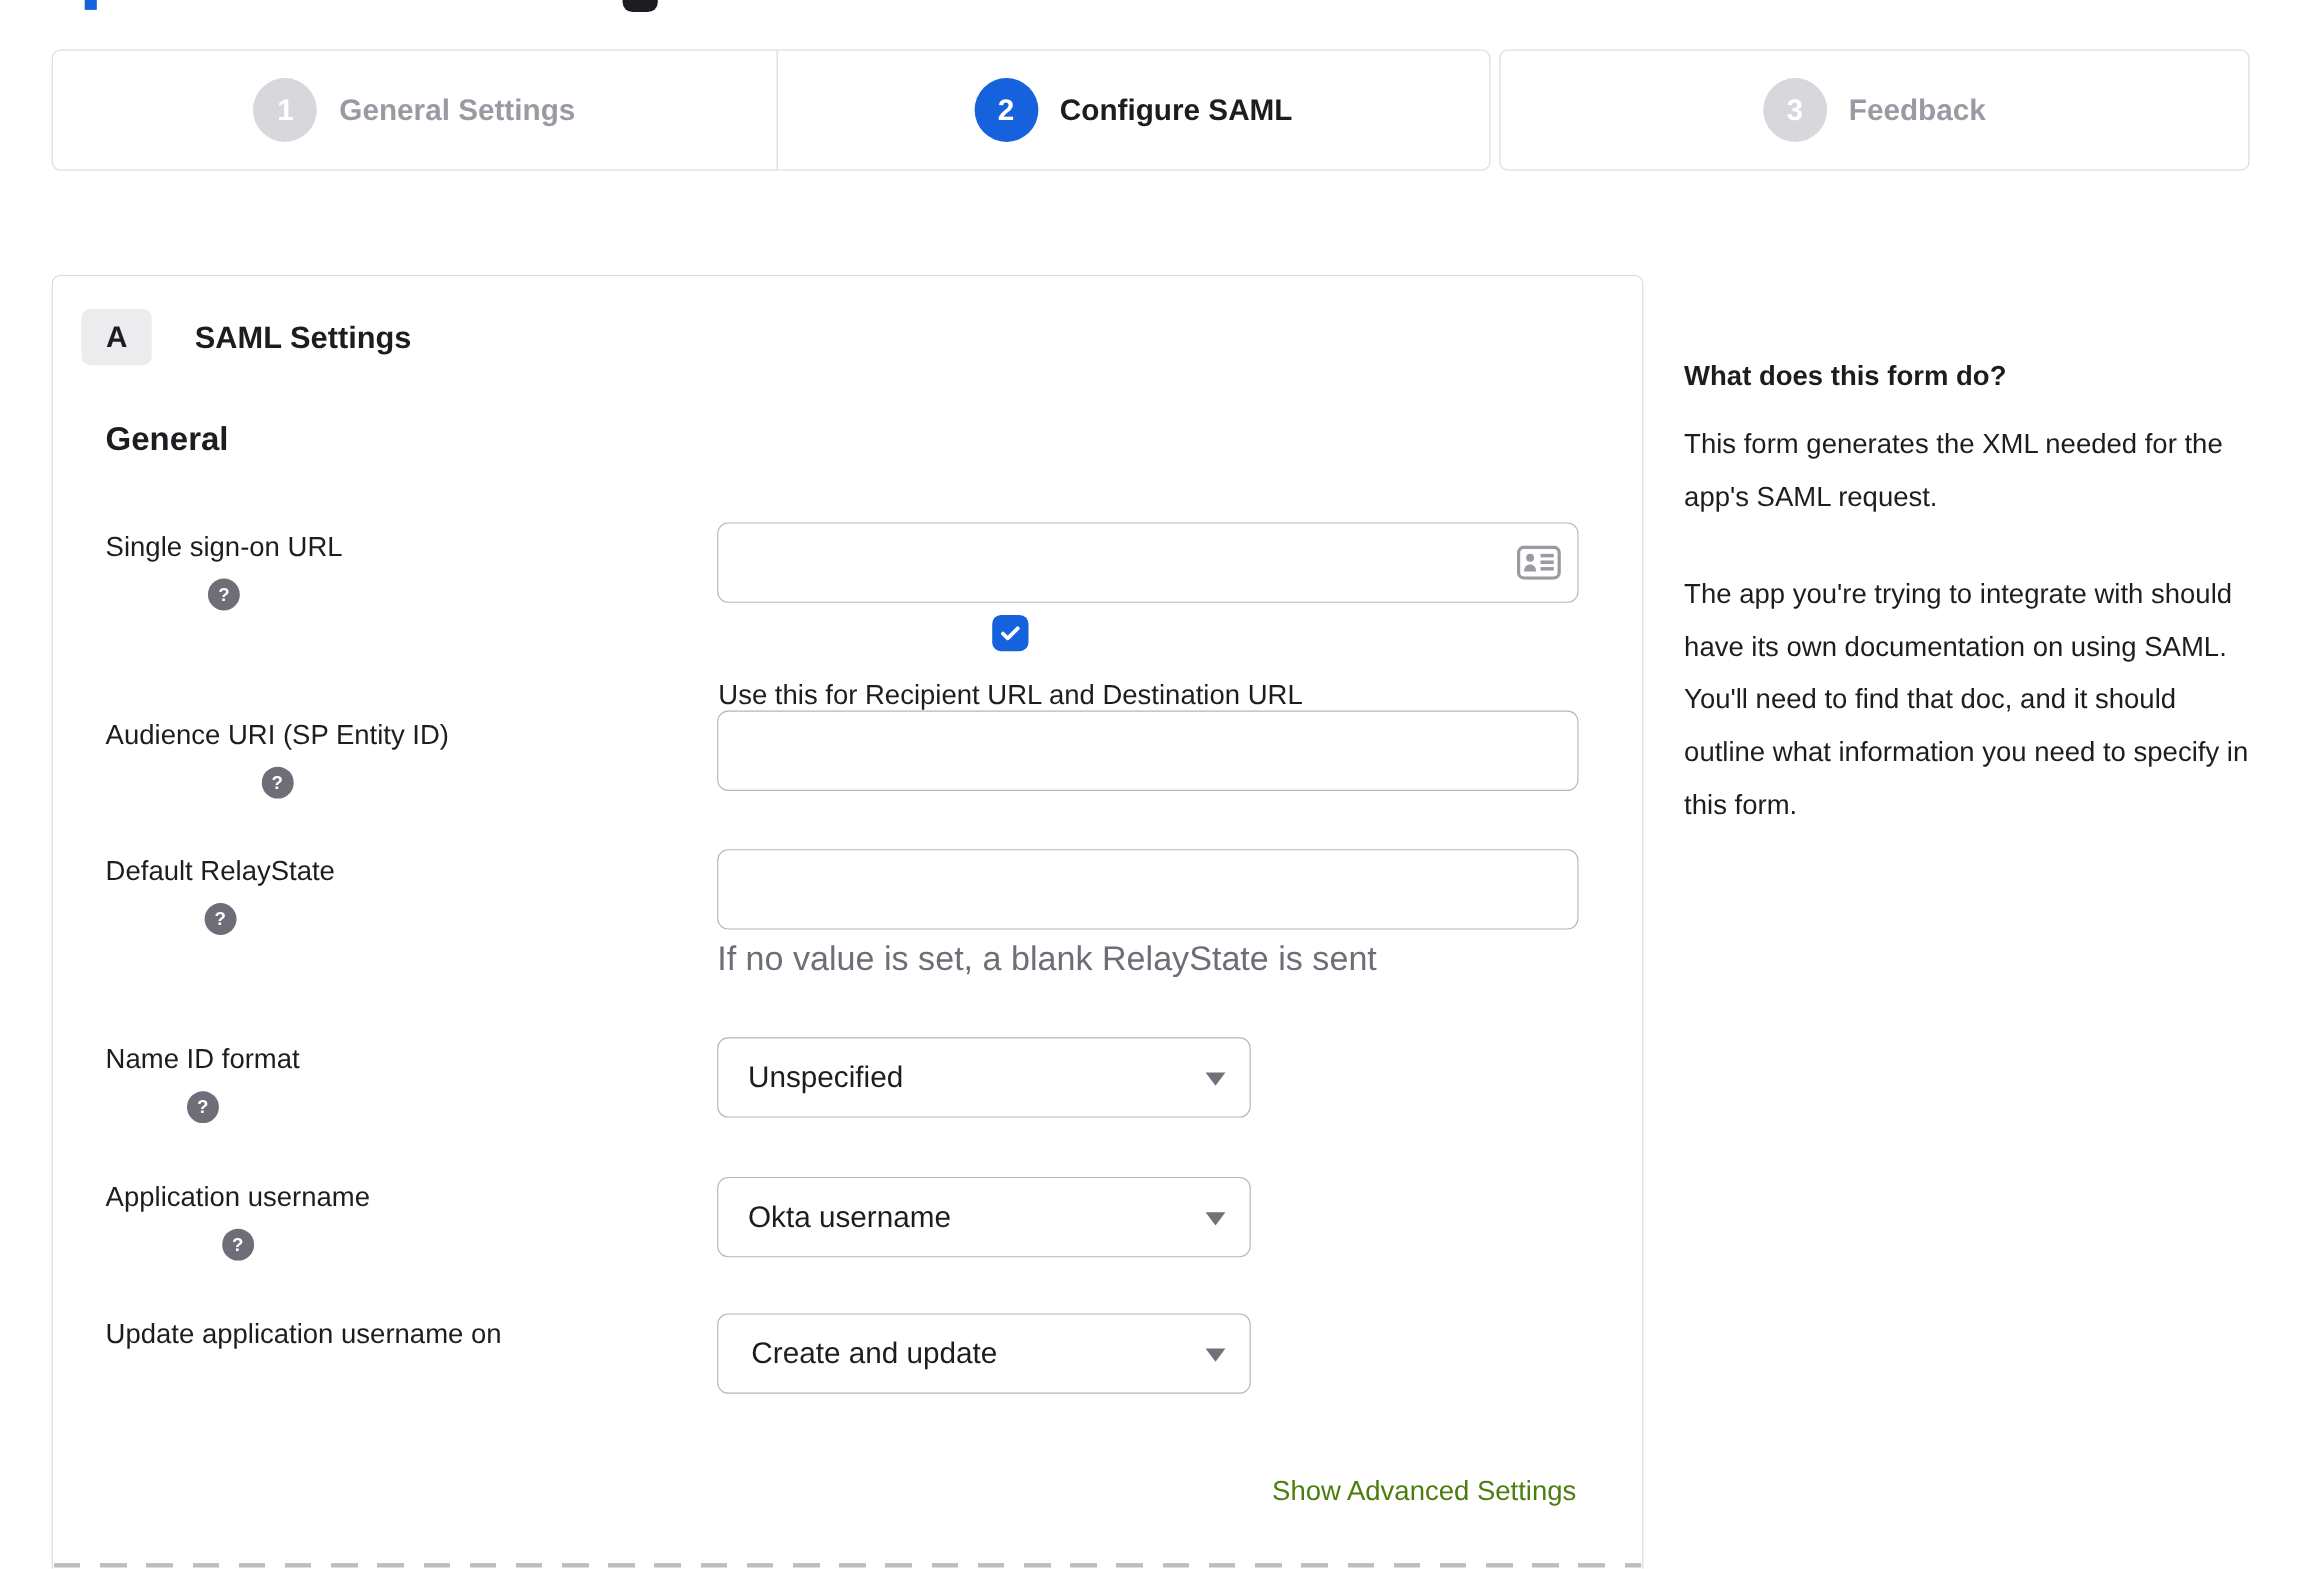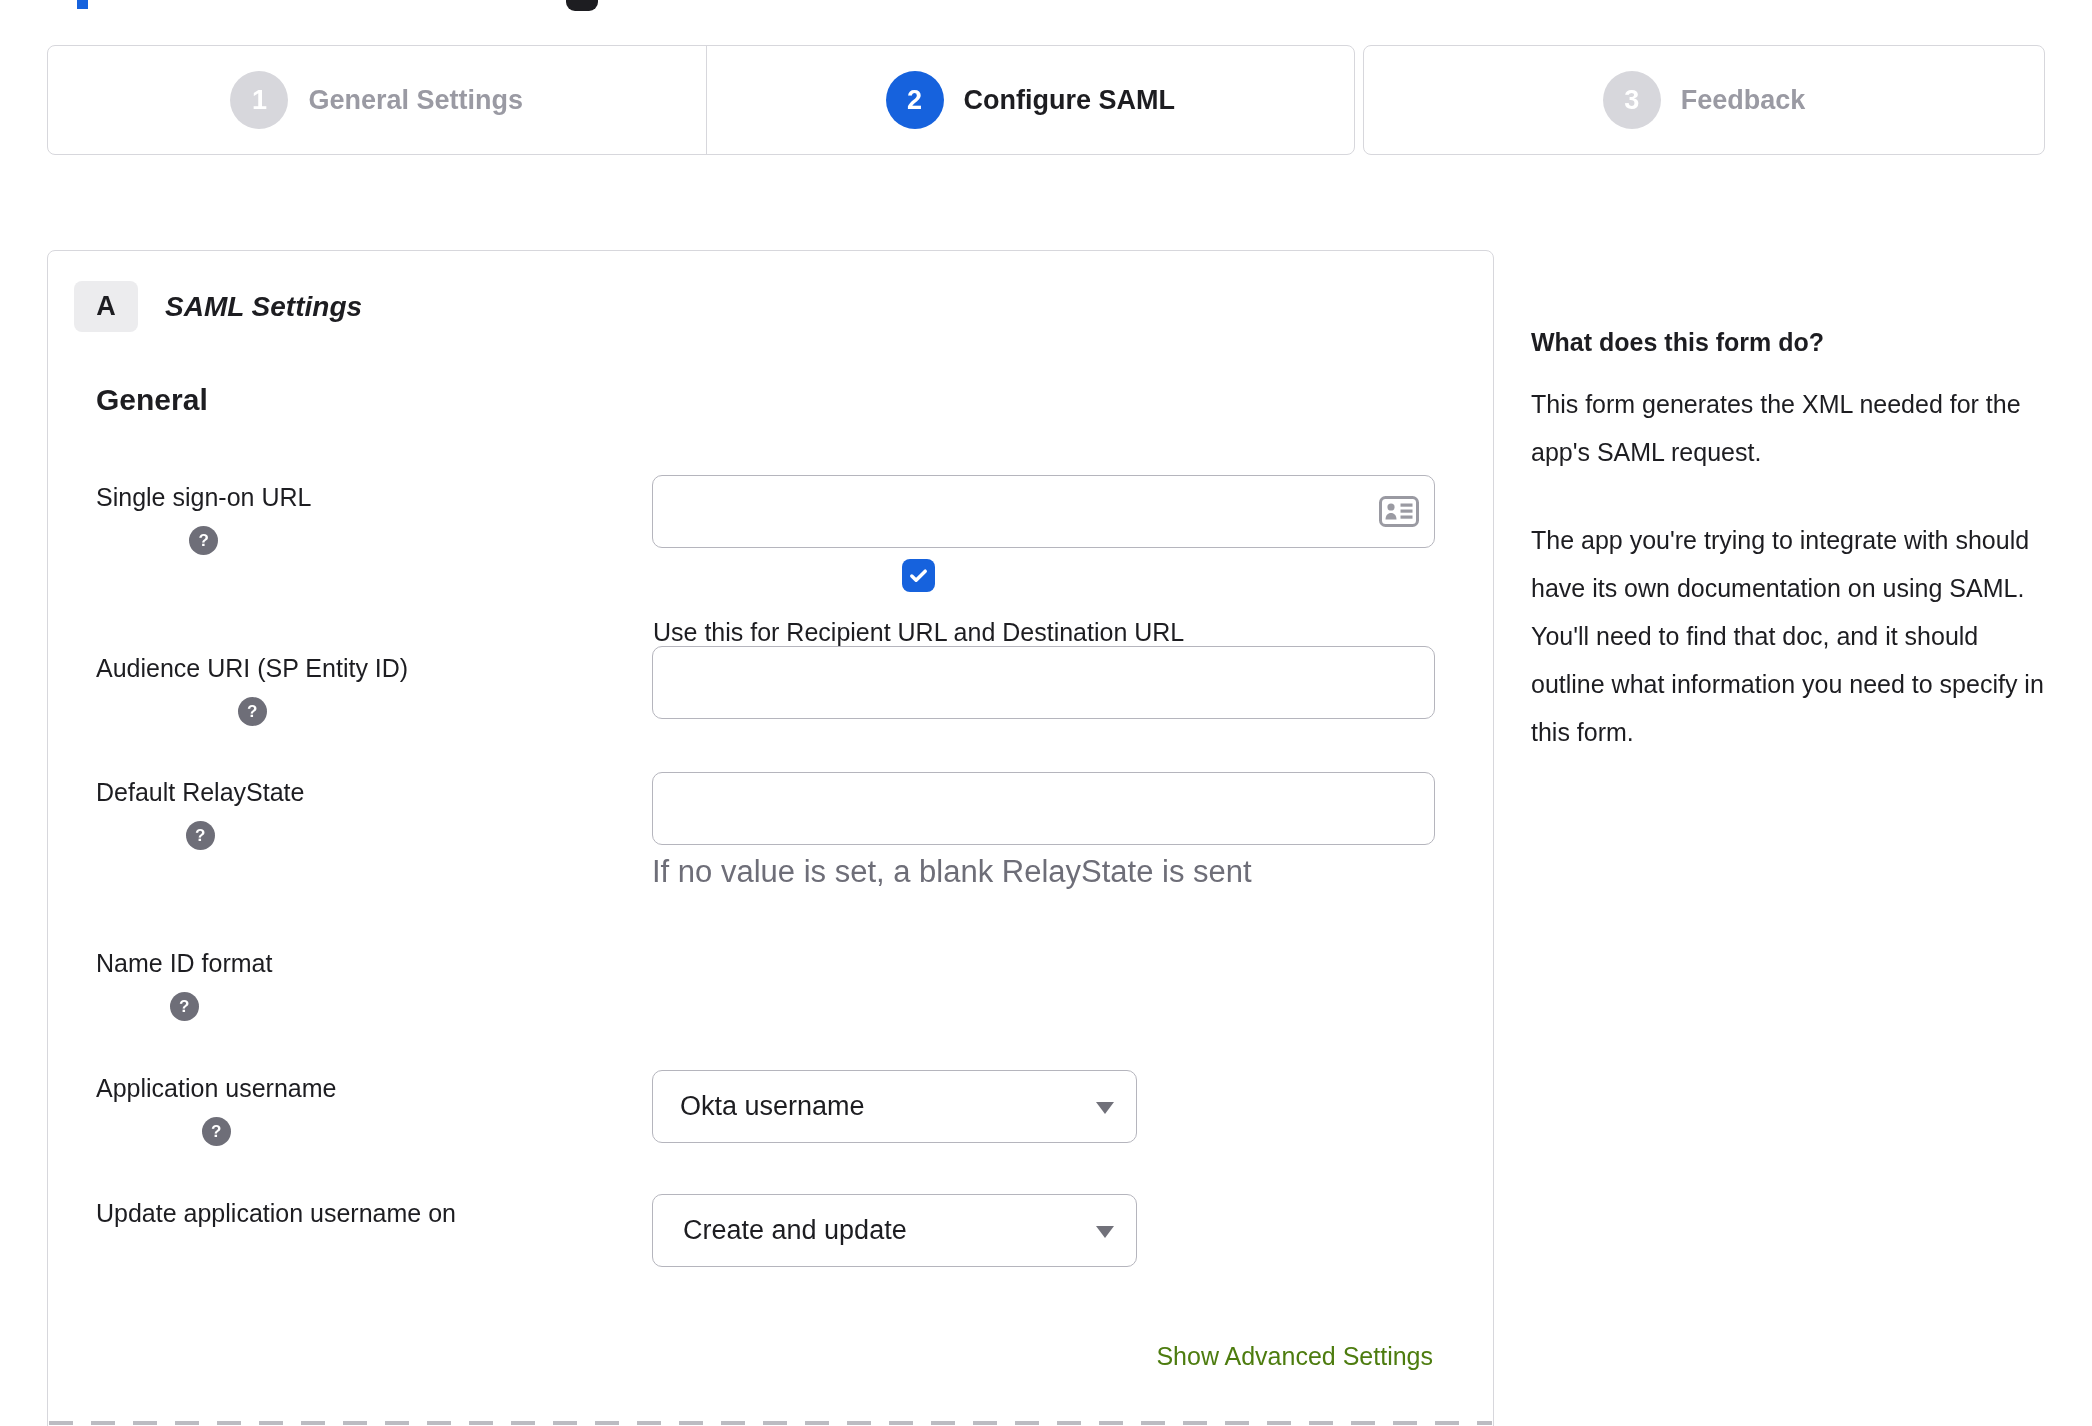--- a/index.html
+++ b/index.html
@@ -41,21 +41,21 @@
   .card {
     position: absolute; left: 47px; top: 250px; width: 1447px; height: 1310px;
     background: #fff; border: 1px solid #d7d7dc; border-radius: 8px 8px 0 0;
   }
   .section-badge {
     position: absolute; left: 26px; top: 30px; width: 64px; height: 51px;
     background: #ececee; border-radius: 8px;
     font-size: 27px; font-weight: 700; color: #1d1d21;
     display: flex; align-items: center; justify-content: center;
   }
-  .card-title { position: absolute; left: 117px; top: 30px; height: 51px; line-height: 51px; font-size: 28px; font-weight: 700; font-style: italic; }
+  .card-title { position: absolute; left: 129px; top: 30px; height: 51px; line-height: 51px; font-size: 28px; font-weight: 700; }
   .group-title { position: absolute; left: 48px; top: 132px; font-size: 30px; font-weight: 700; }
 
   .frow-label { position: absolute; left: 48px; display: flex; align-items: center; gap: 14px; font-size: 25px; color: #1d1d21; flex-direction: column; }
   .lbl-r1 { top: 232px; } .lbl-r2 { top: 403px; } .lbl-r3 { top: 527px; }
   .lbl-r4 { top: 698px; } .lbl-r5 { top: 823px; } .lbl-r6 { top: 948px; }
 
   .help-icon {
     width: 29px; height: 29px; border-radius: 50%; background: #6e6e78;
     color: #fff; font-size: 17px; font-weight: 700;
     display: flex; align-items: center; justify-content: center;
@@ -183,20 +183,24 @@
   </div>
   <div class="input-wrap iw-3">
     <input class="text-input" type="text" style="">
   </div>
   <div class="helper-text">If no value is set, a blank RelayState is sent</div>
 
   <div class="frow-label lbl-r4">
     <span>Name ID format</span>
     <span class="help-icon">?</span>
   </div>
+  <div class="select sel-1">
+    <span>Unspecified</span>
+    <span class="select-arrow"></span>
+  </div>
 
   <div class="frow-label lbl-r5">
     <span>Application username</span>
     <span class="help-icon">?</span>
   </div>
   <div class="select sel-2">
     <span>Okta username</span>
     <span class="select-arrow"></span>
   </div>
 

